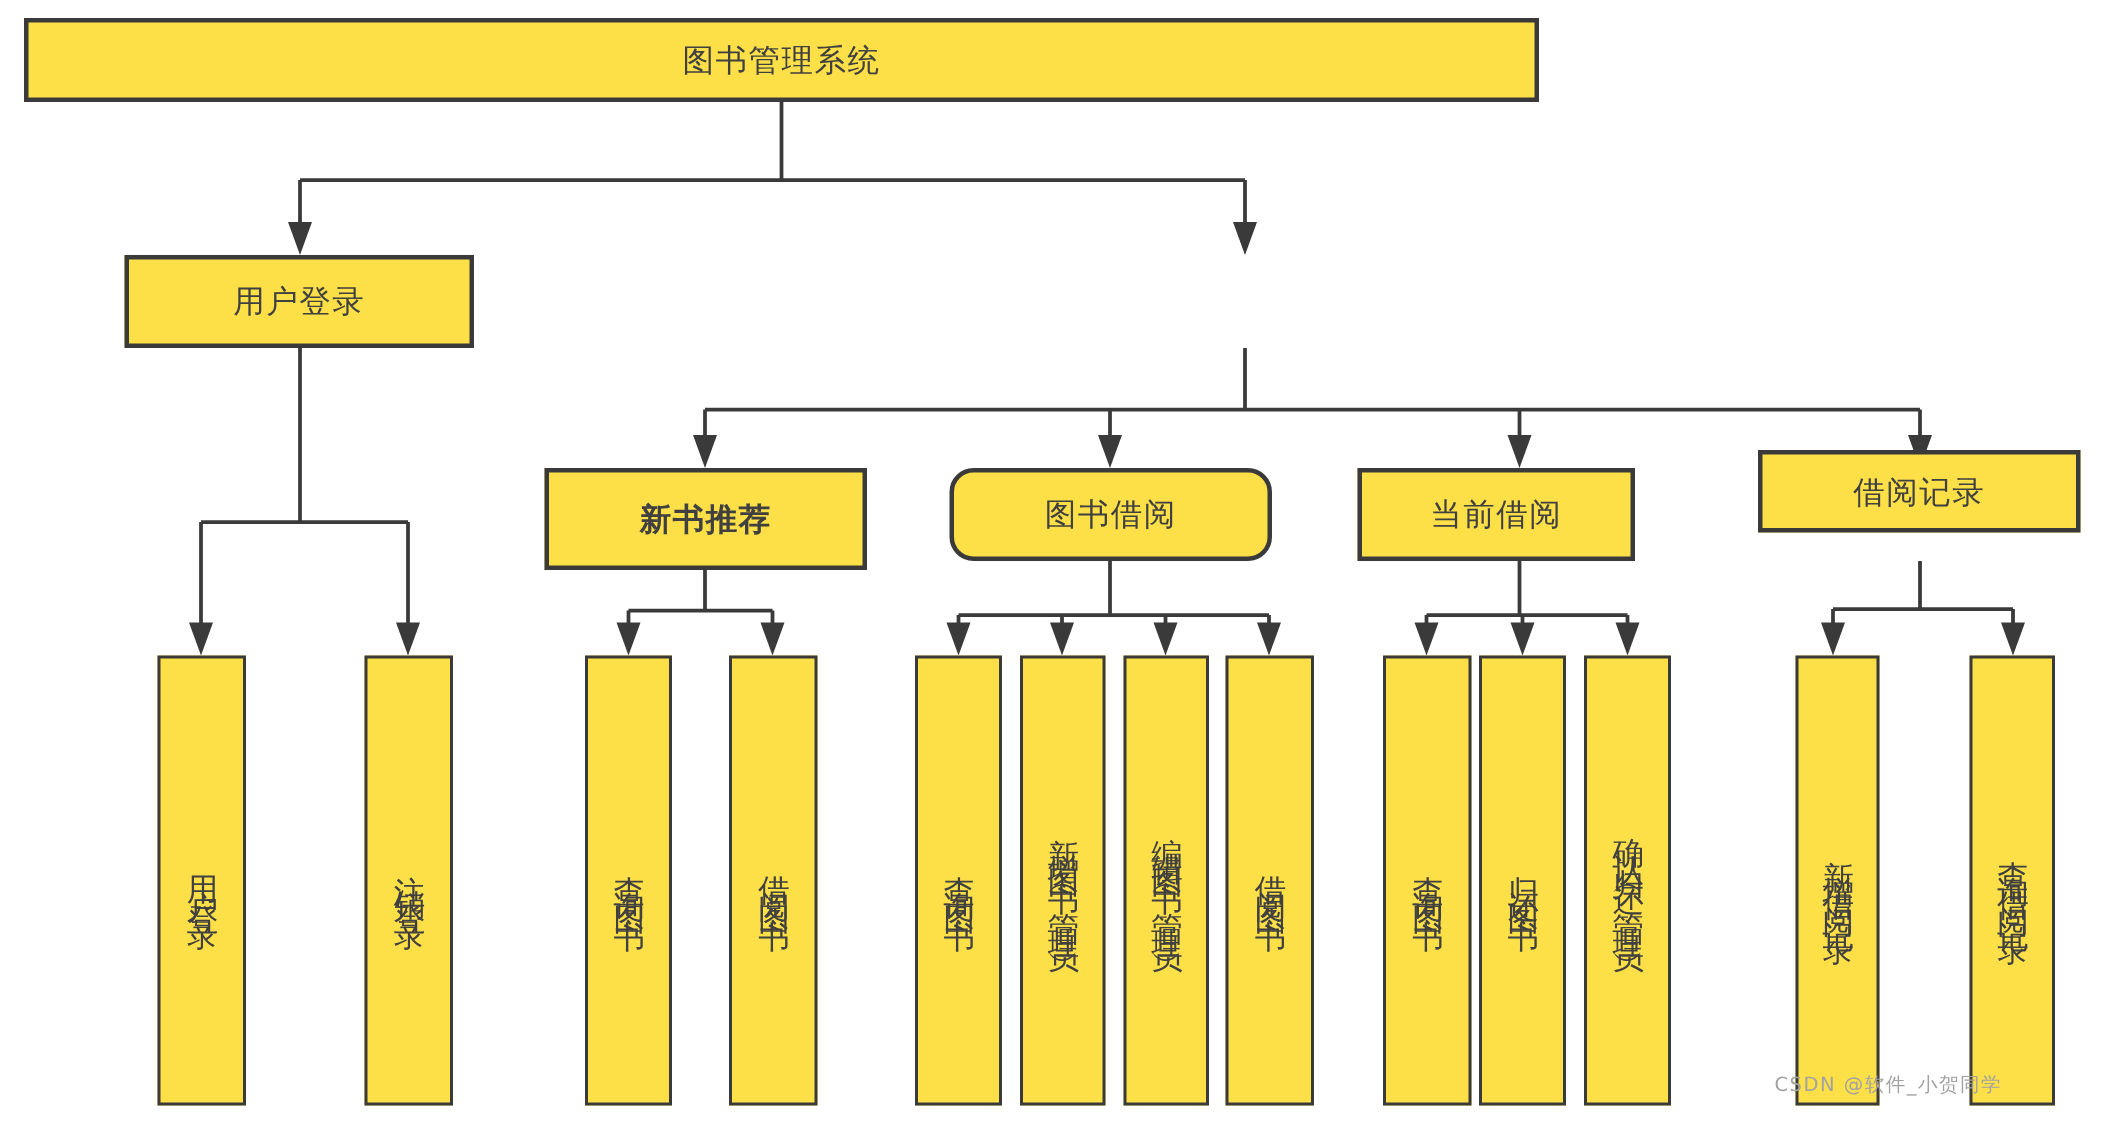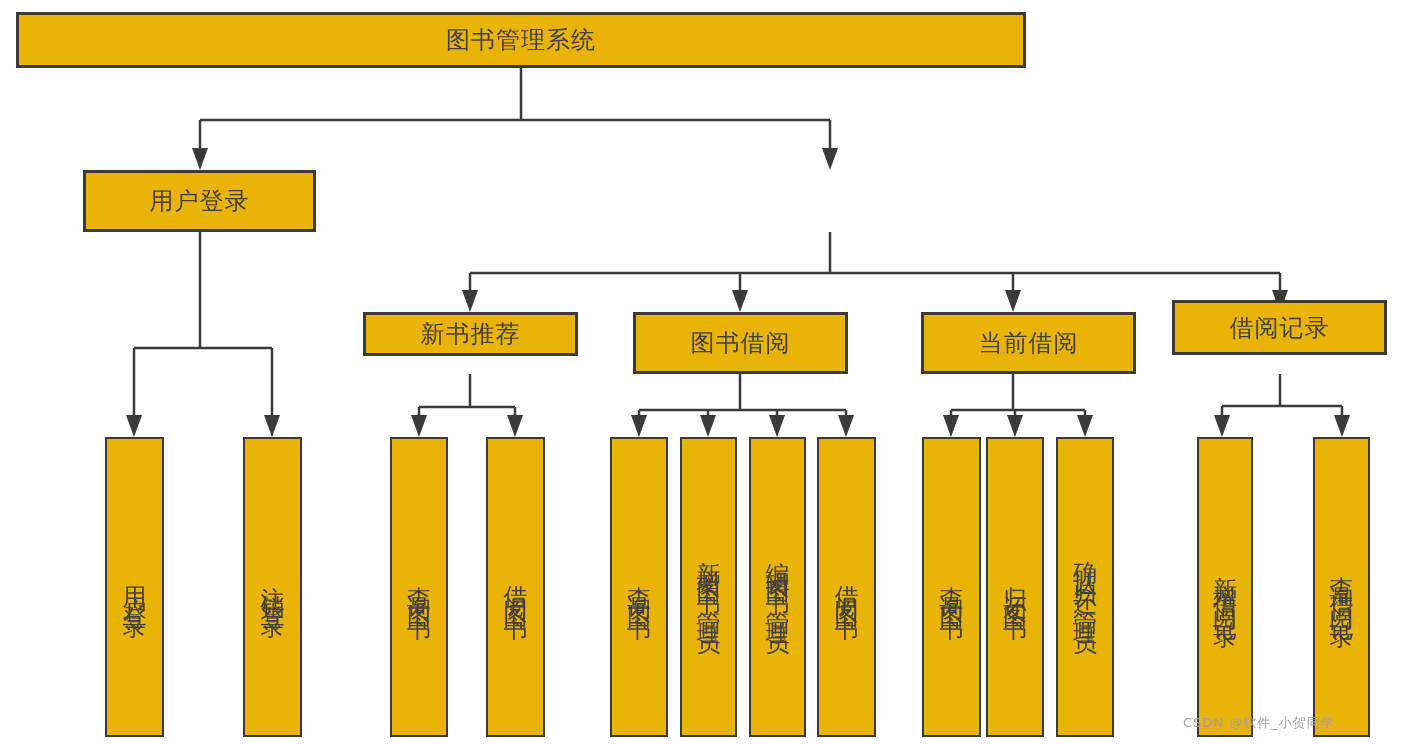--- a/index.html
+++ b/index.html
@@ -8,41 +8,41 @@
     width:1405px;height:747px;
     background:#ffffff;
     font-family:"DejaVu Sans","Liberation Sans",sans-serif;
     overflow:hidden;
   }
   #wires{position:absolute;left:0;top:0;width:1405px;height:747px;}
   .box{
     position:absolute;
     box-sizing:border-box;
     border:3px solid #3a3a3a;
-    background:#eab308;
+    background:#fde047;
     display:flex;align-items:center;justify-content:center;
     color:#404040;
-    font-size:24px;
+    font-size:21px;
     letter-spacing:1px;
     z-index:2;
   }
   .vbox span{
     writing-mode:vertical-rl;
     text-orientation:upright;
     letter-spacing:10px;
     line-height:1;
     white-space:nowrap;
   }
   
   .n-root   {left:16px; top:12px; width:1010px; height:56px;}
   .n-login  {left:83px; top:170px; width:233px; height:62px;}
   .n-mgmt   {left:712px;top:170px; width:235px; height:62px;}
-  .n-rec    {left:363px;top:312px; width:215px; height:44px;}
-  .n-borrow {left:633px;top:312px; width:215px; height:62px;}
-  .n-current{left:905px;top:312px; width:215px; height:62px;margin-left:16px;}
+  .n-rec    {left:363px;top:312px; width:215px; height:68px;font-weight:bold;}
+  .n-borrow {left:633px;top:312px; width:215px; height:62px;border-radius:16px;}
+  .n-current{left:905px;top:312px; width:185px; height:62px;}
   .n-records{left:1172px;top:300px;width:215px; height:55px;}
   
   .vbox{border-width:2.5px;}
   .n-login-leaf {left:105px; top:437px;width:59px;height:300px;}
   .n-logout     {left:243px; top:437px;width:59px;height:300px;}
   .n-rec-query  {left:390px; top:437px;width:58px;height:300px;}
   .n-rec-borrow {left:486px; top:437px;width:59px;height:300px;}
   .n-bb-query   {left:610px; top:437px;width:58px;height:300px;}
   .n-bb-add     {left:680px; top:437px;width:57px;height:300px;}
   .n-bb-edit    {left:749px; top:437px;width:57px;height:300px;}

